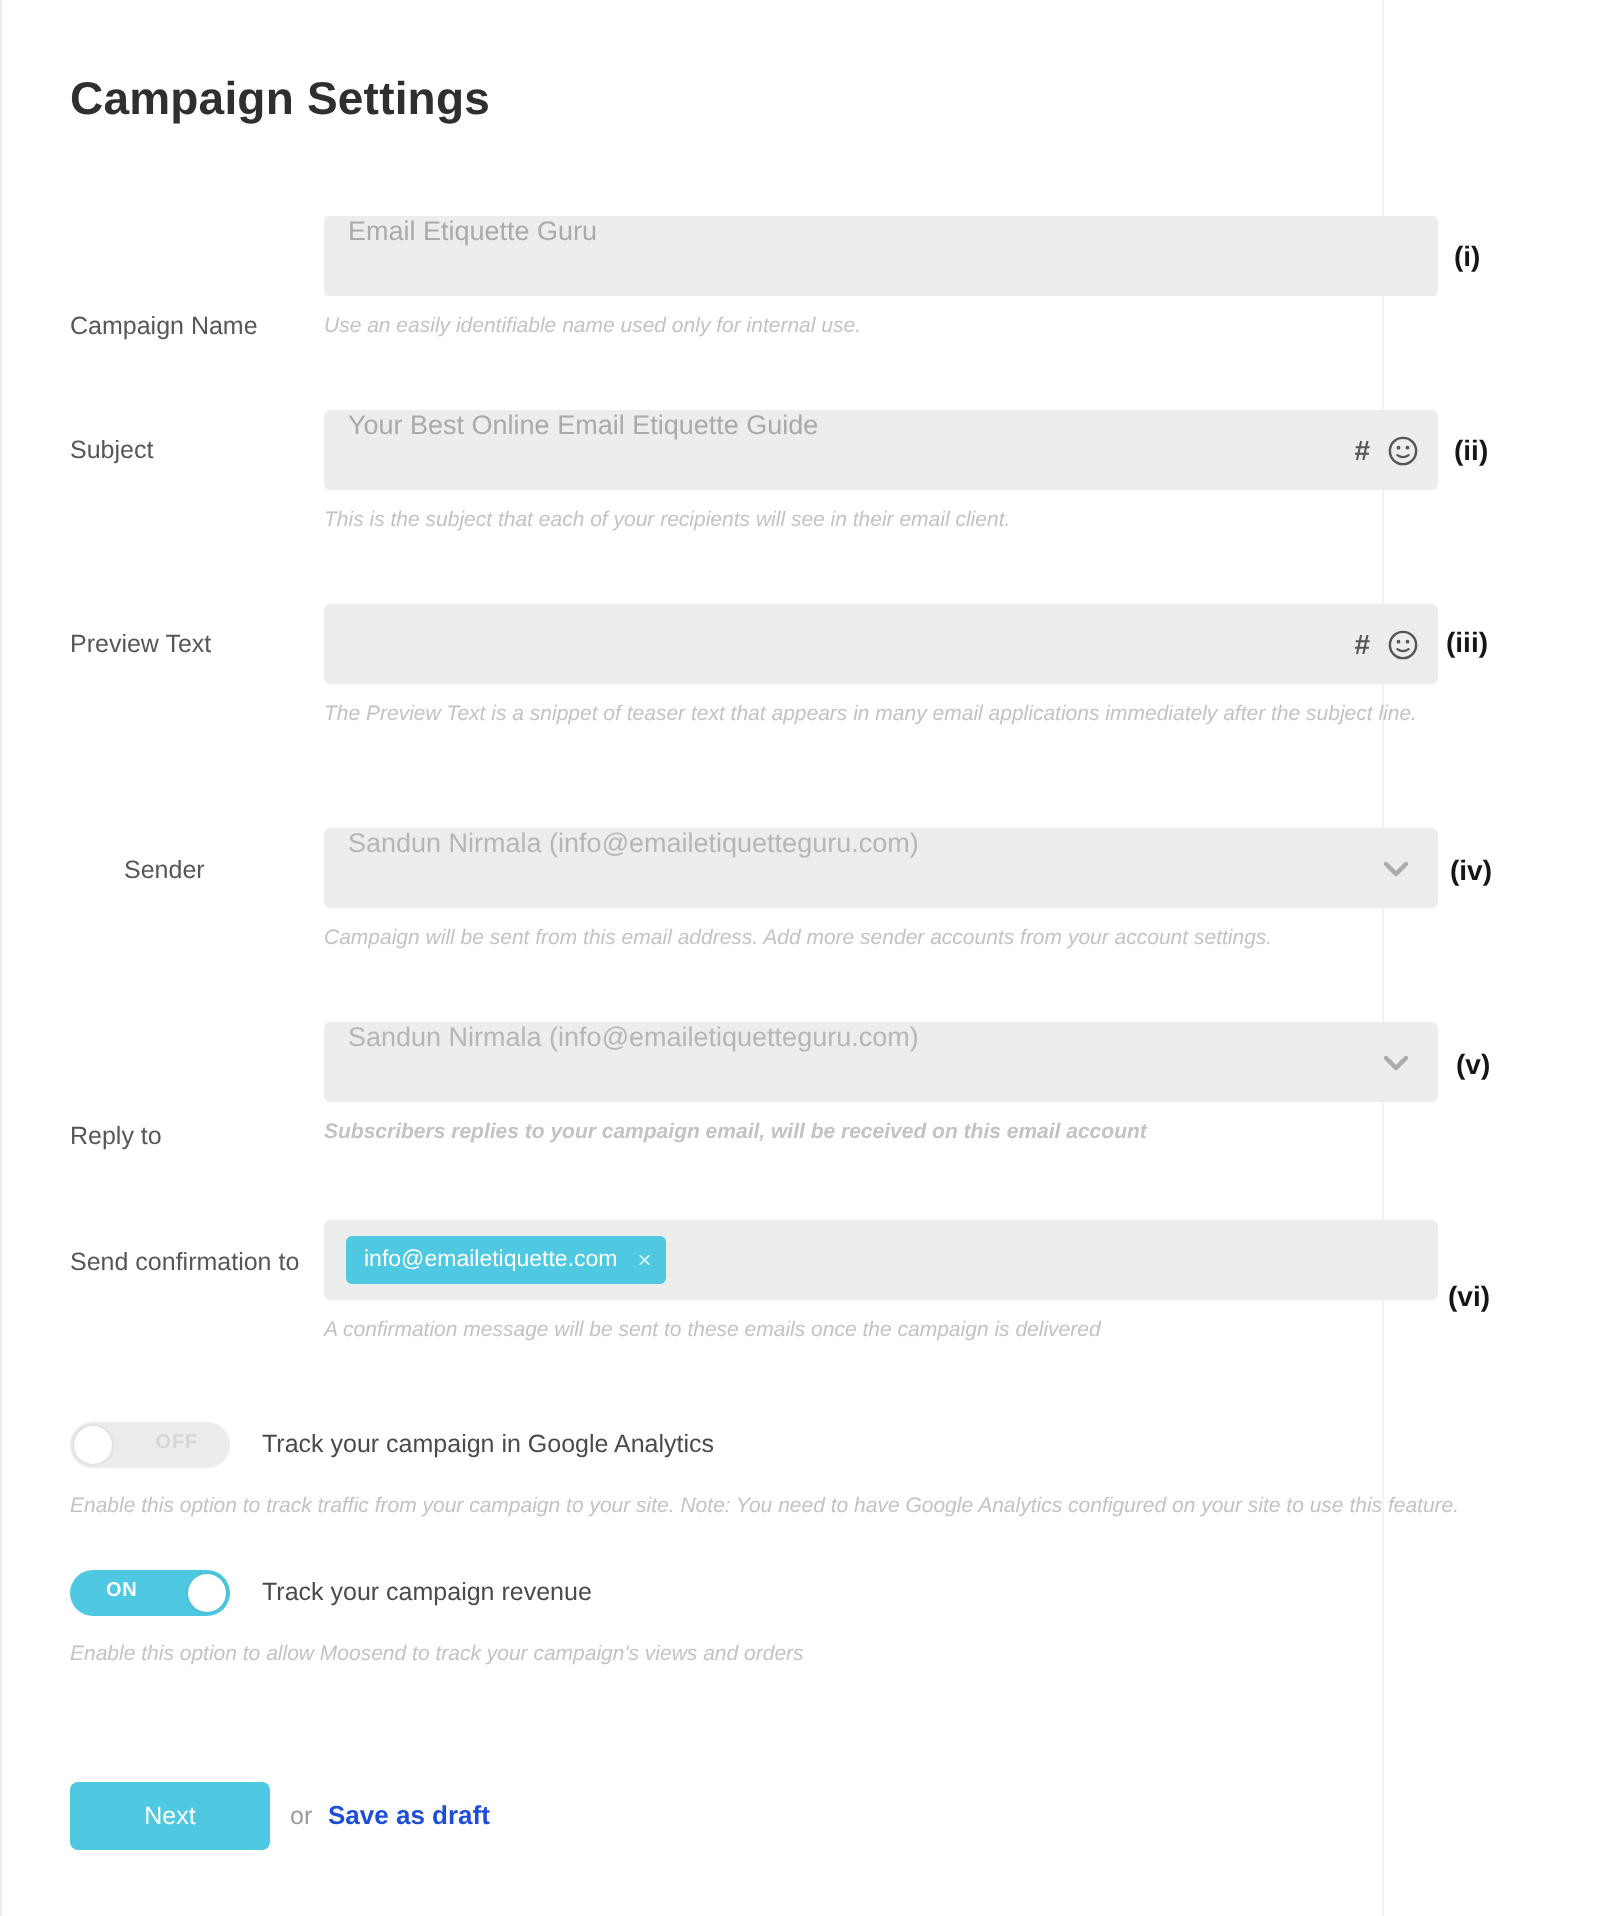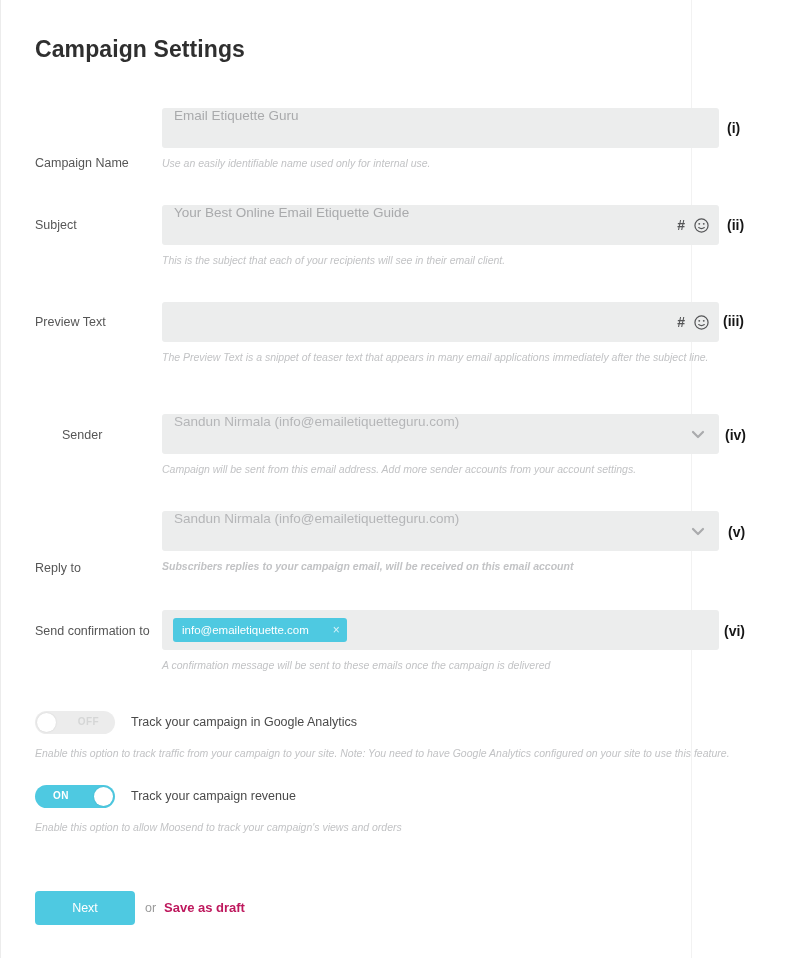--- a/index.html
+++ b/index.html
@@ -116,21 +116,21 @@
   .chip {
     position: absolute;
     left: 11px;
     top: 8px;
     height: 24px;
     background: #4ec9e1;
     border-radius: 3px;
     display: flex;
     align-items: center;
     padding: 0 7px 0 9px;
-    gap: 24px;
+    gap: 10px;
   }
   .chip .chip-label {
     font-size: 11.5px;
     color: #ffffff;
   }
   .chip .chip-x {
     font-size: 12px;
     color: #d8f3f9;
     cursor: pointer;
     line-height: 1;
@@ -214,21 +214,21 @@
     top: 901px;
     font-size: 12.5px;
     color: #9a9a9a;
   }
   .draft-link {
     position: absolute;
     left: 163px;
     top: 900px;
     font-size: 13px;
     font-weight: bold;
-    color: #be185d;
+    color: #1d4ed8;
     cursor: pointer;
     text-decoration: none;
   }
 </style>
 </head>
 <body>
 
 <div class="page">
 
   <div class="page-title">Campaign Settings</div>
@@ -311,21 +311,21 @@
 
   <div class="row" style="top:610px;">
     <div class="label" style="top:13px; width:135px;">Send confirmation to</div>
     <div class="field">
       <div class="chip">
         <span class="chip-label">info@emailetiquette.com</span>
         <span class="chip-x">×</span>
       </div>
     </div>
     <div class="helper" style="top:48px;">A confirmation message will be sent to these emails once the campaign is delivered</div>
-    <div class="marker" style="left:723px; top:13px;">(vi)</div>
+    <div class="marker" style="left:723px; top:30px;">(vi)</div>
   </div>
 
   <div class="toggle-row" style="top:711px;">
     <div class="toggle off">
       <span class="state">OFF</span>
       <span class="knob"></span>
     </div>
     <div class="toggle-label">Track your campaign in Google Analytics</div>
     <div class="toggle-helper" style="top:36px;">Enable this option to track traffic from your campaign to your site. Note: You need to have Google Analytics configured on your site to use this feature.</div>
   </div>

